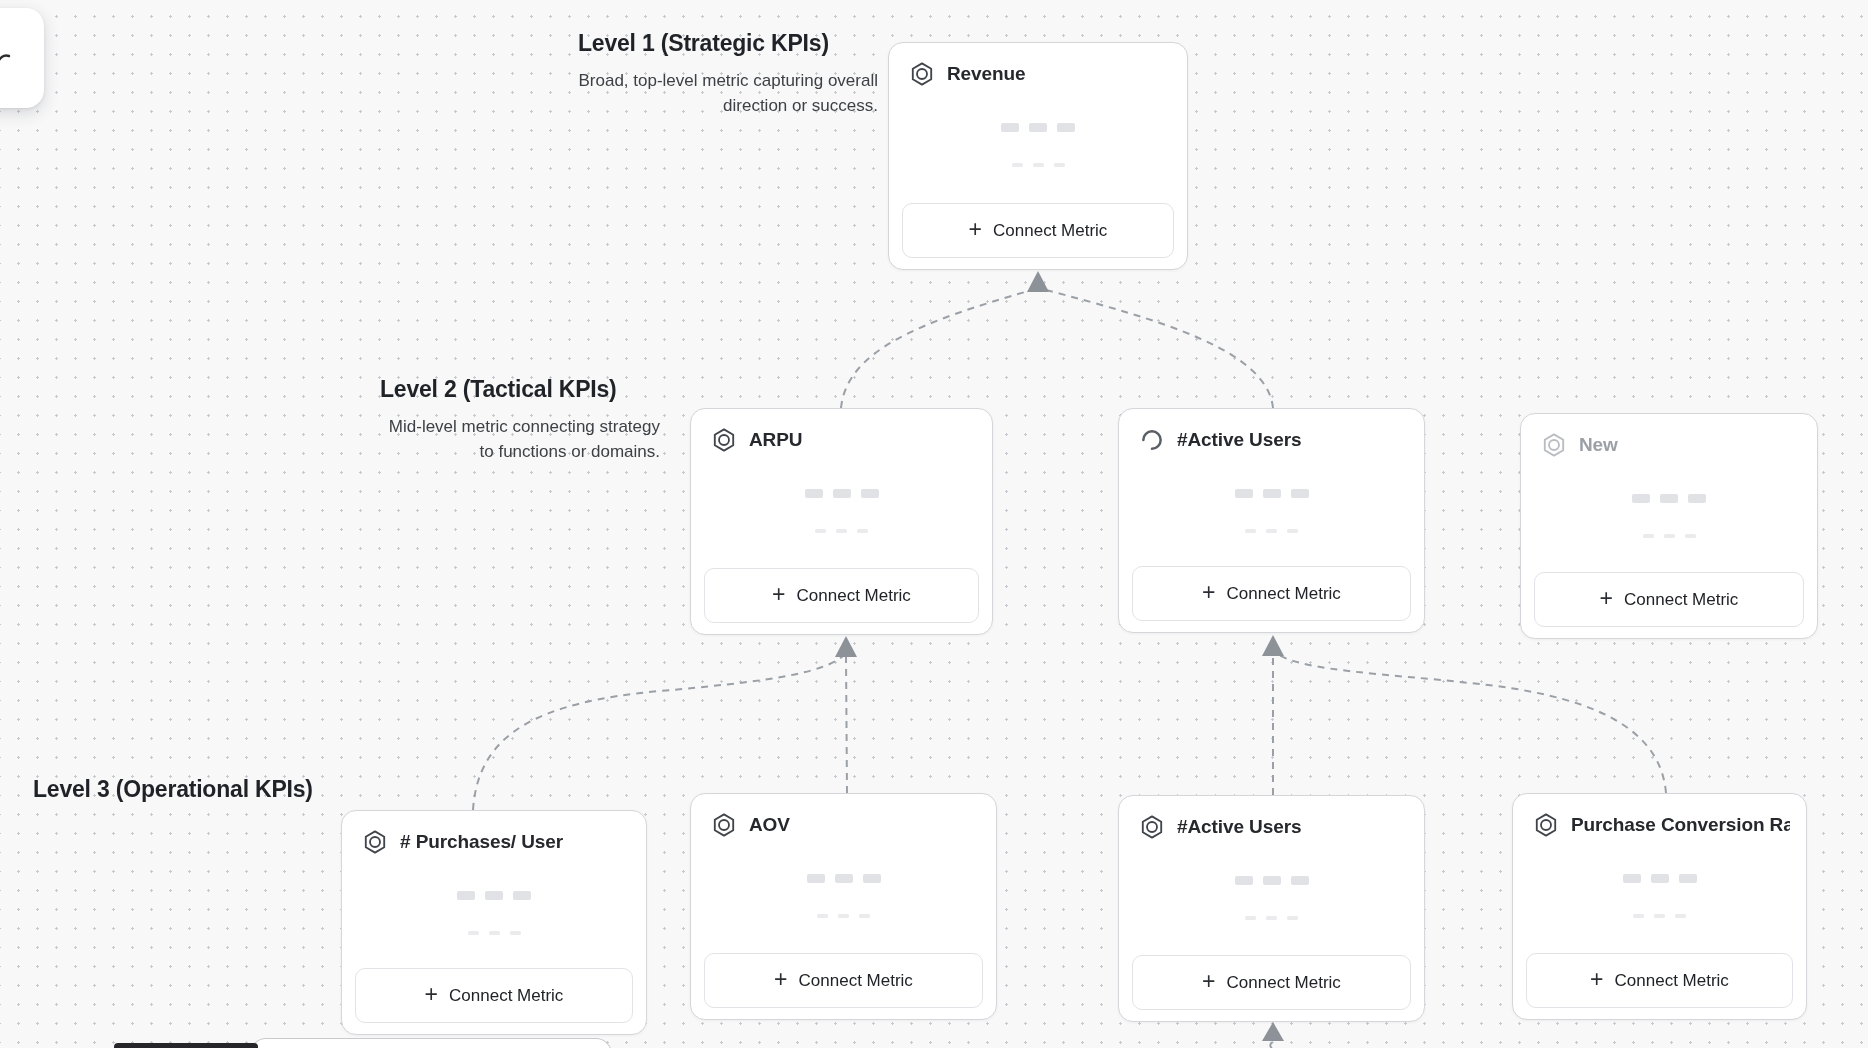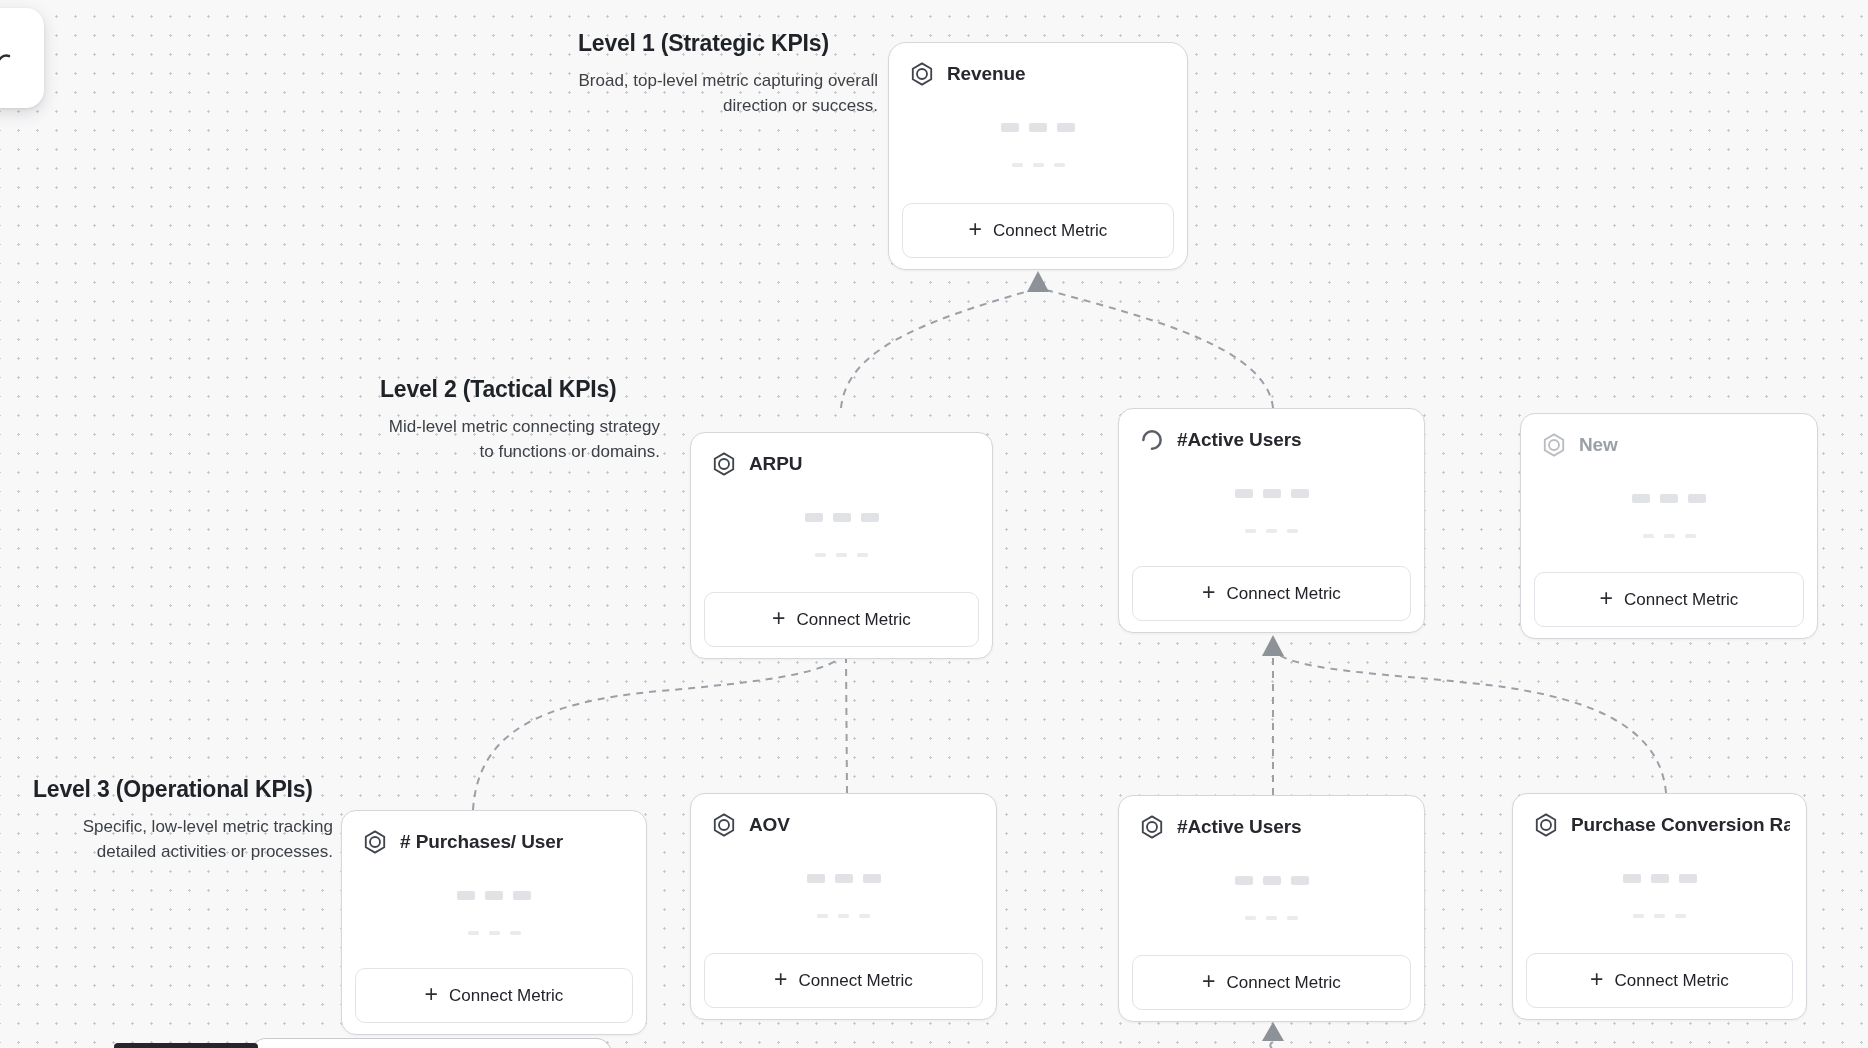--- a/index.html
+++ b/index.html
@@ -31,22 +31,22 @@
   .level-1 { left:578px; top:30px; width:300px; }
   .level-2 { left:380px; top:376px; width:280px; }
   .level-3 { left:33px;  top:776px; width:300px; }
 
   
   .card {
     position:absolute; background:#ffffff;
     border:1.5px solid #d5d6da; border-radius:15px;
     box-shadow:0 1px 3px rgba(30,32,38,0.05);
   }
-  .card-revenue   { left:888px;  top:42px;  width:300px; height:228px;border-radius:18px; }
-  .card-arpu      { left:690px;  top:408px; width:303px; height:227px;margin-top:24px; }
+  .card-revenue   { left:888px;  top:42px;  width:300px; height:228px; }
+  .card-arpu      { left:690px;  top:408px; width:303px; height:227px; }
   .card-paying    { left:1118px; top:408px; width:307px; height:225px; }
   .card-new       { left:1520px; top:413px; width:298px; height:226px; }
   .card-purchases { left:320px;  top:810px; width:306px; height:225px;margin-left:21px; }
   .card-aov       { left:690px;  top:793px; width:307px; height:227px; }
   .card-active    { left:1118px; top:795px; width:307px; height:227px; }
   .card-pcr       { left:1512px; top:793px; width:295px; height:227px; }
 
   .card-head {
     position:absolute; left:20px; top:18px; right:16px;
     display:flex; align-items:center; gap:12px;
@@ -123,21 +123,20 @@
   <div class="level-header level-1">
     <div class="level-title">Level 1 (Strategic KPIs)</div>
     <div class="level-desc">Broad, top-level metric capturing overall direction or success.</div>
   </div>
   <div class="level-header level-2">
     <div class="level-title">Level 2 (Tactical KPIs)</div>
     <div class="level-desc">Mid-level metric connecting strategy to functions or domains.</div>
   </div>
   <div class="level-header level-3">
     <div class="level-title">Level 3 (Operational KPIs)</div>
-    <div class="level-desc">Specific, low-level metric tracking detailed activities or processes.</div>
   </div>
 
   <div class="card card-revenue">
     <div class="card-head">
       <svg class="card-icon" viewBox="0 0 24 24">
         <path d="M12 2.2 L20.5 7.1 V16.9 L12 21.8 L3.5 16.9 V7.1 Z" fill="none" stroke="currentColor" stroke-width="1.7" stroke-linejoin="round"></path>
         <circle cx="12" cy="12" r="4.6" fill="none" stroke="currentColor" stroke-width="1.7"></circle>
       </svg>
       <div class="card-title">Revenue</div>
     </div>

